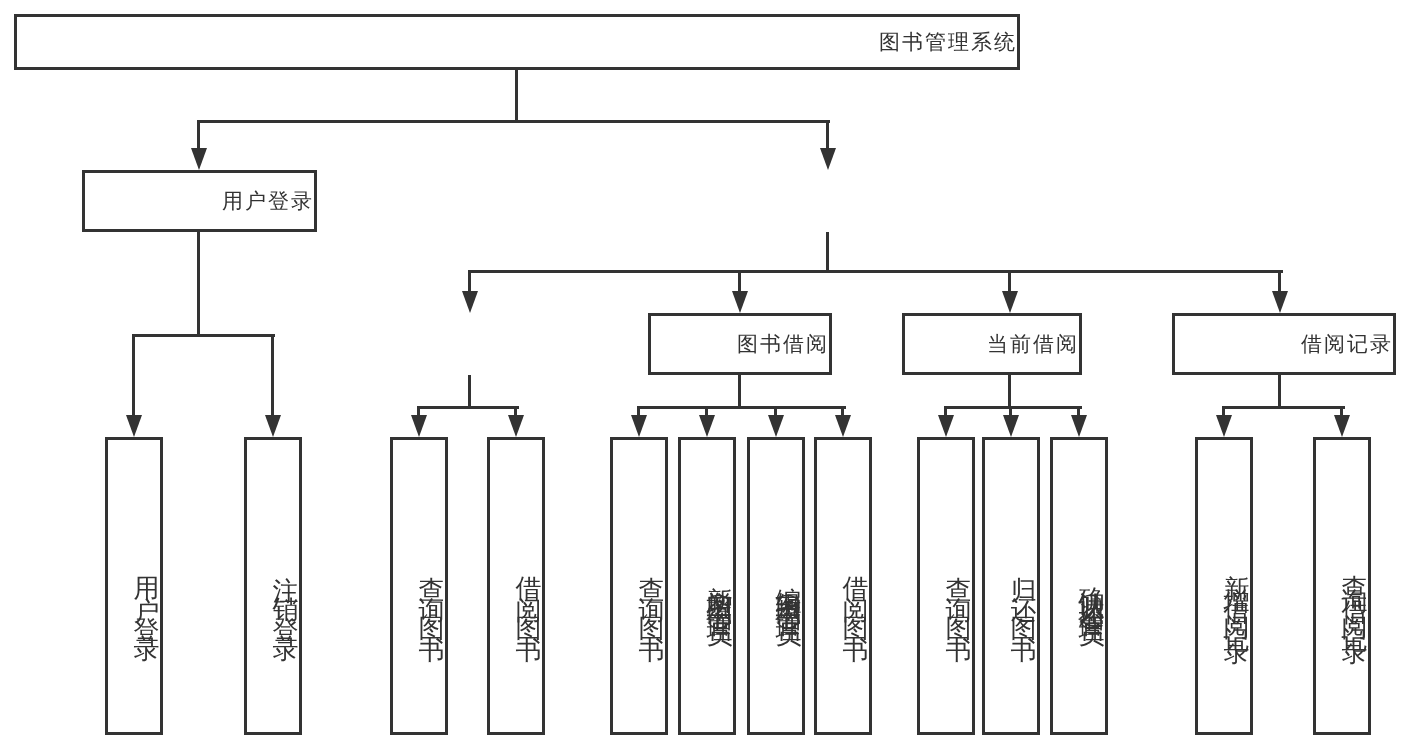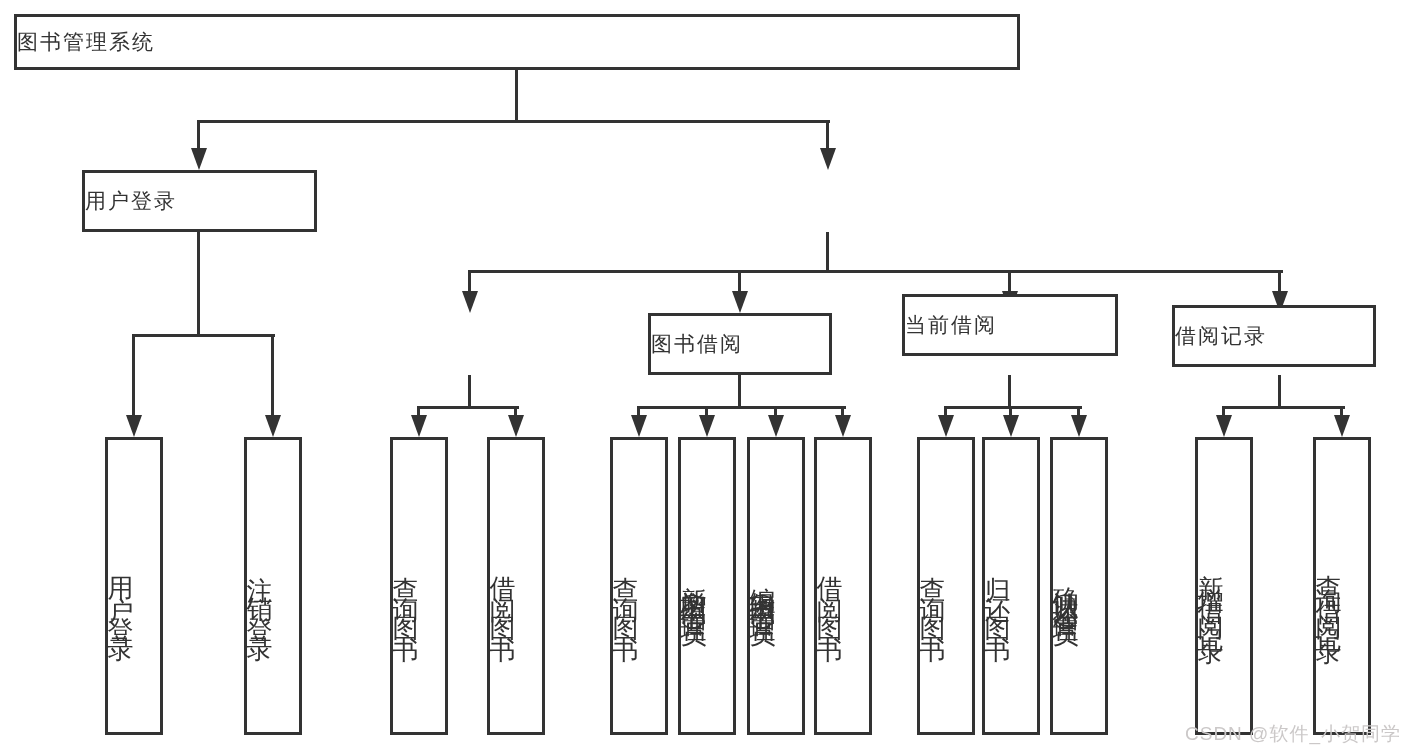--- a/index.html
+++ b/index.html
@@ -3,21 +3,21 @@
 <meta charset="utf-8">
 <title>图书管理系统</title>
 <style>
   html,body{margin:0;padding:0;background:#fff;}
   .canvas{
     position:relative;width:1405px;height:747px;background:#fff;overflow:hidden;
     font-family:"Liberation Sans","DejaVu Sans",sans-serif;
   }
   .box{
     position:absolute;box-sizing:border-box;border:3px solid #333333;background:#ffffff;
-    display:flex;align-items:center;justify-content:flex-start;z-index:2;
+    display:flex;align-items:center;justify-content:flex-end;z-index:2;
   }
   .leaf{width:58px;height:298px;top:437px;}
   .htext{font-size:21px;color:#333333;letter-spacing:2px;white-space:nowrap;}
   .vtext{
     writing-mode:vertical-rl;text-orientation:mixed;
     font-size:26px;color:#333333;line-height:1;white-space:nowrap;
   }
   .t4{letter-spacing:20px;margin-bottom:-20px;}
   .t6{letter-spacing:13px;margin-bottom:-13px;}
   .t9{letter-spacing:5px;margin-bottom:-5px;}
@@ -41,24 +41,24 @@
     <span class="htext">图书管理系统</span>
   </div>
 
   <div class="box" style="left:82px;top:170px;width:235px;height:62px">
     <span class="htext">用户登录</span>
   </div>
 
   <div class="box" style="left:648px;top:313px;width:184px;height:62px">
     <span class="htext">图书借阅</span>
   </div>
-  <div class="box" style="left:902px;top:294px;width:216px;height:62px">
+  <div class="box" style="left:902px;top:313px;width:180px;height:62px">
     <span class="htext">当前借阅</span>
   </div>
-  <div class="box" style="left:1172px;top:305px;width:204px;height:62px">
+  <div class="box" style="left:1172px;top:313px;width:224px;height:62px">
     <span class="htext">借阅记录</span>
   </div>
 
   <div class="box leaf" style="left:105px">
     <span class="vtext t4">用户登录</span>
   </div>
   <div class="box leaf" style="left:244px">
     <span class="vtext t4">注销登录</span>
   </div>
 
@@ -147,14 +147,13 @@
       <div class="arrow" style="left: 699px; top: 415px;"></div>
       <div class="arrow" style="left: 768px; top: 415px;"></div>
       <div class="arrow" style="left: 835px; top: 415px;"></div>
       <div class="arrow" style="left: 938px; top: 415px;"></div>
       <div class="arrow" style="left: 1003px; top: 415px;"></div>
       <div class="arrow" style="left: 1071px; top: 415px;"></div>
       <div class="arrow" style="left: 1216px; top: 415px;"></div>
       <div class="arrow" style="left: 1334px; top: 415px;"></div>
     </div>
 
-  <div class="watermark">CSDN @软件_小贺同学</div>
 </div>
 
 </body></html>

